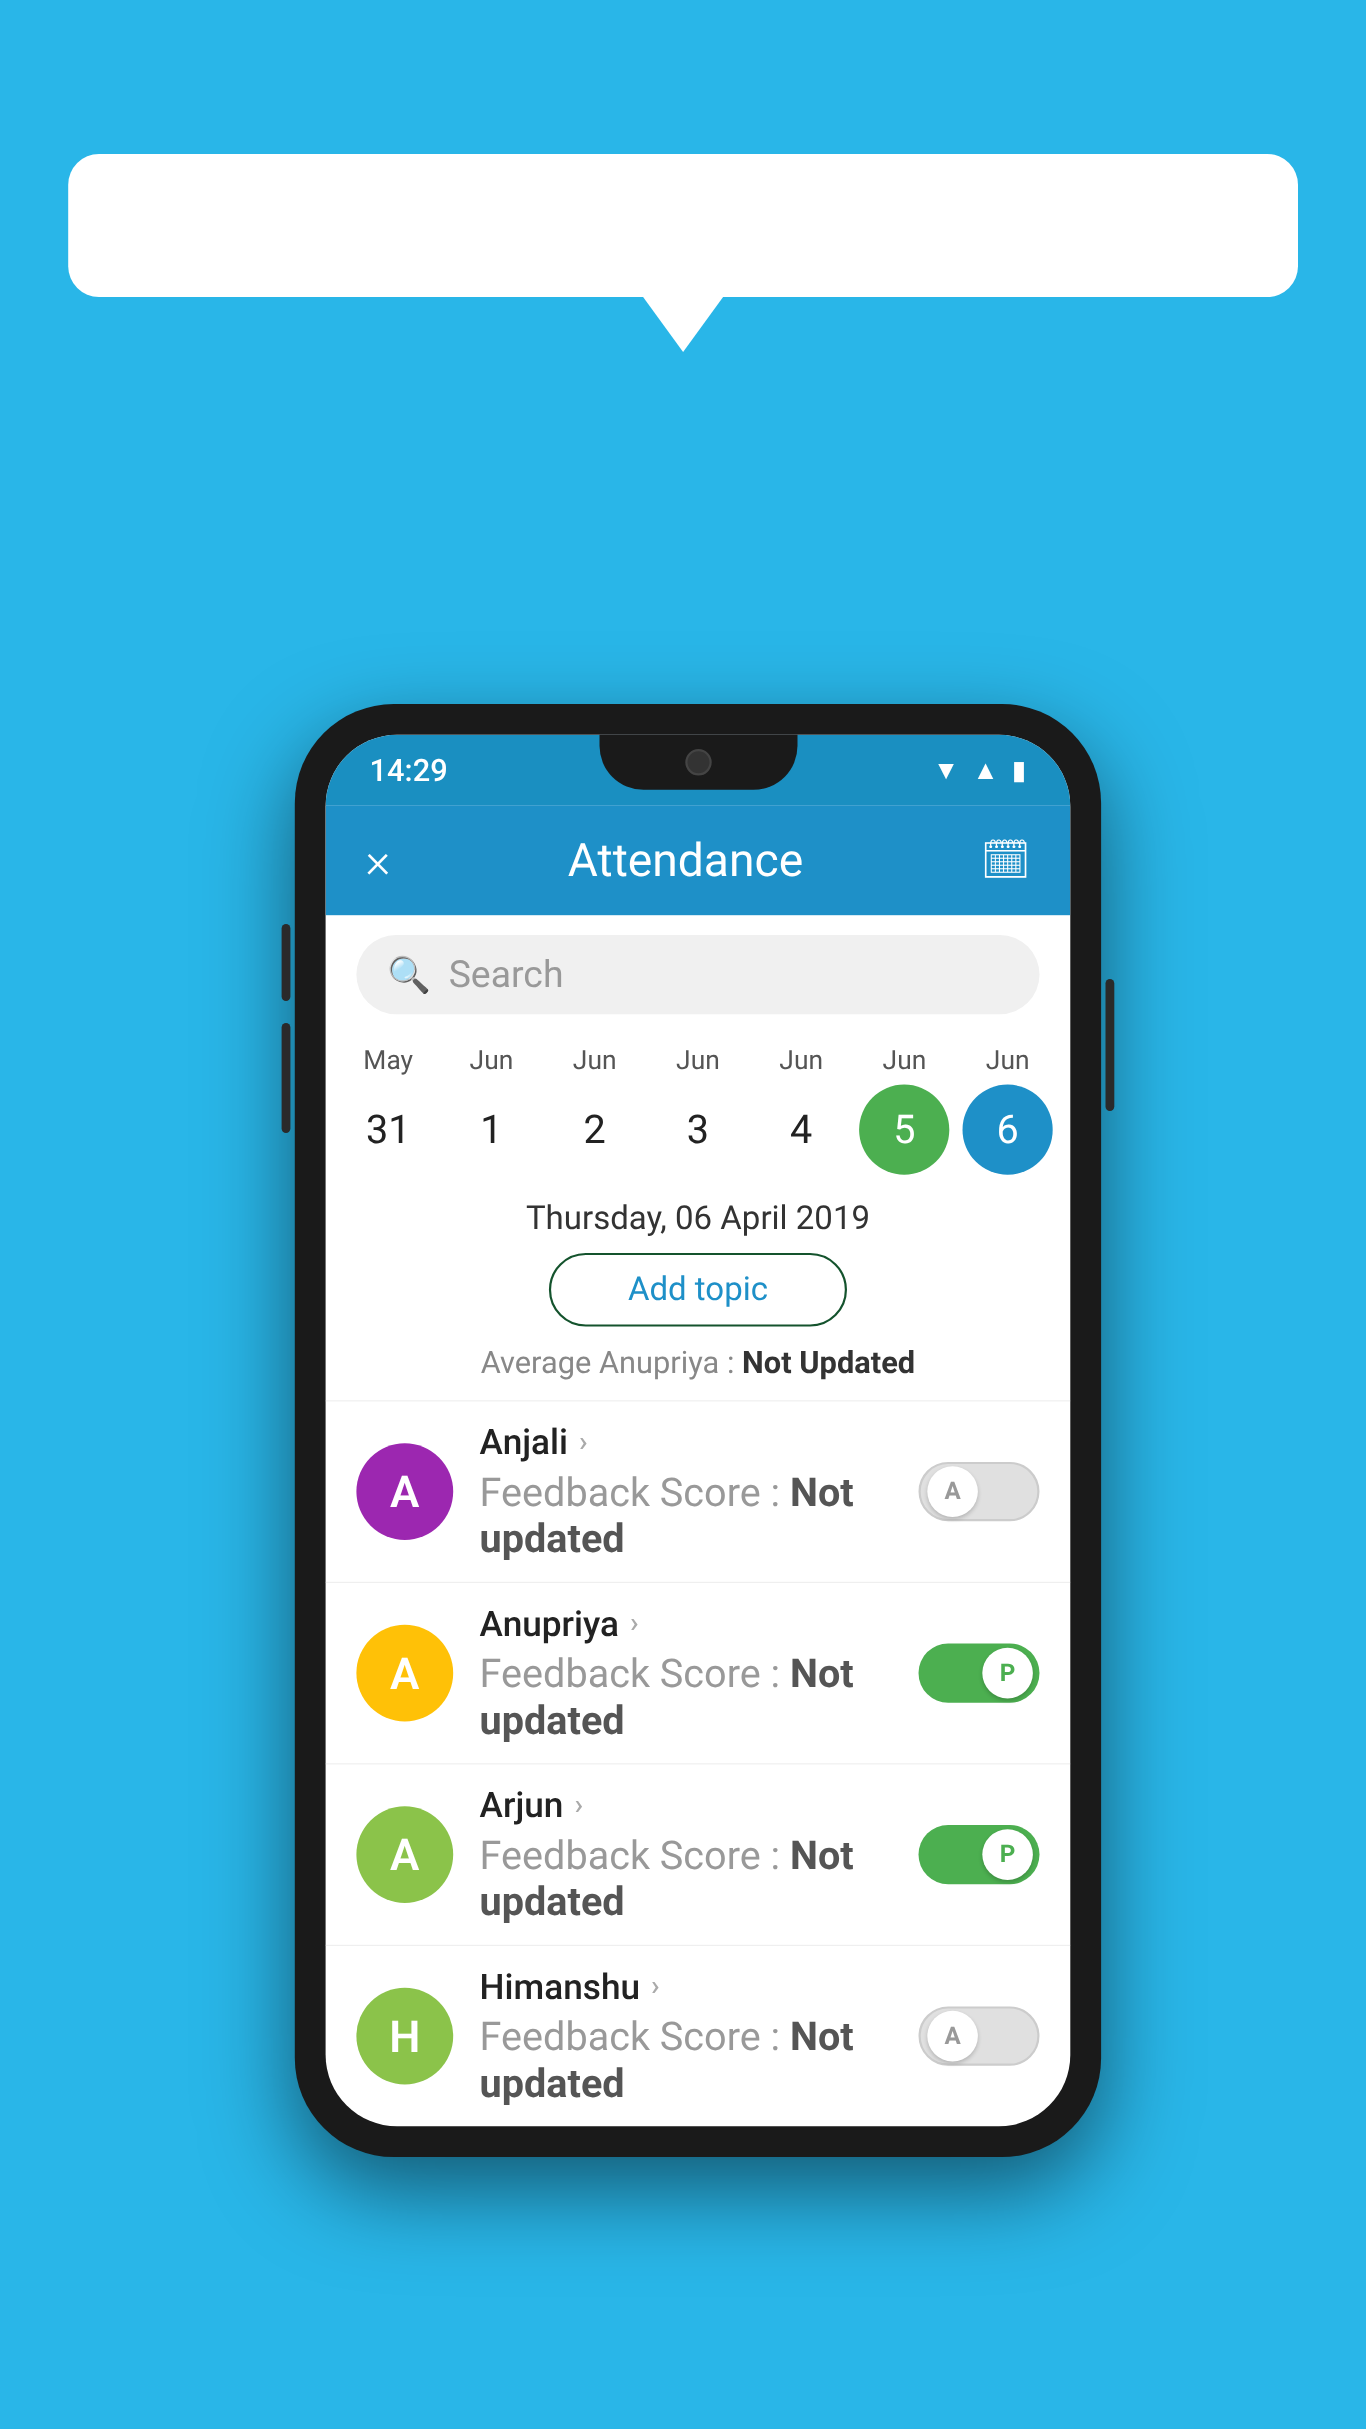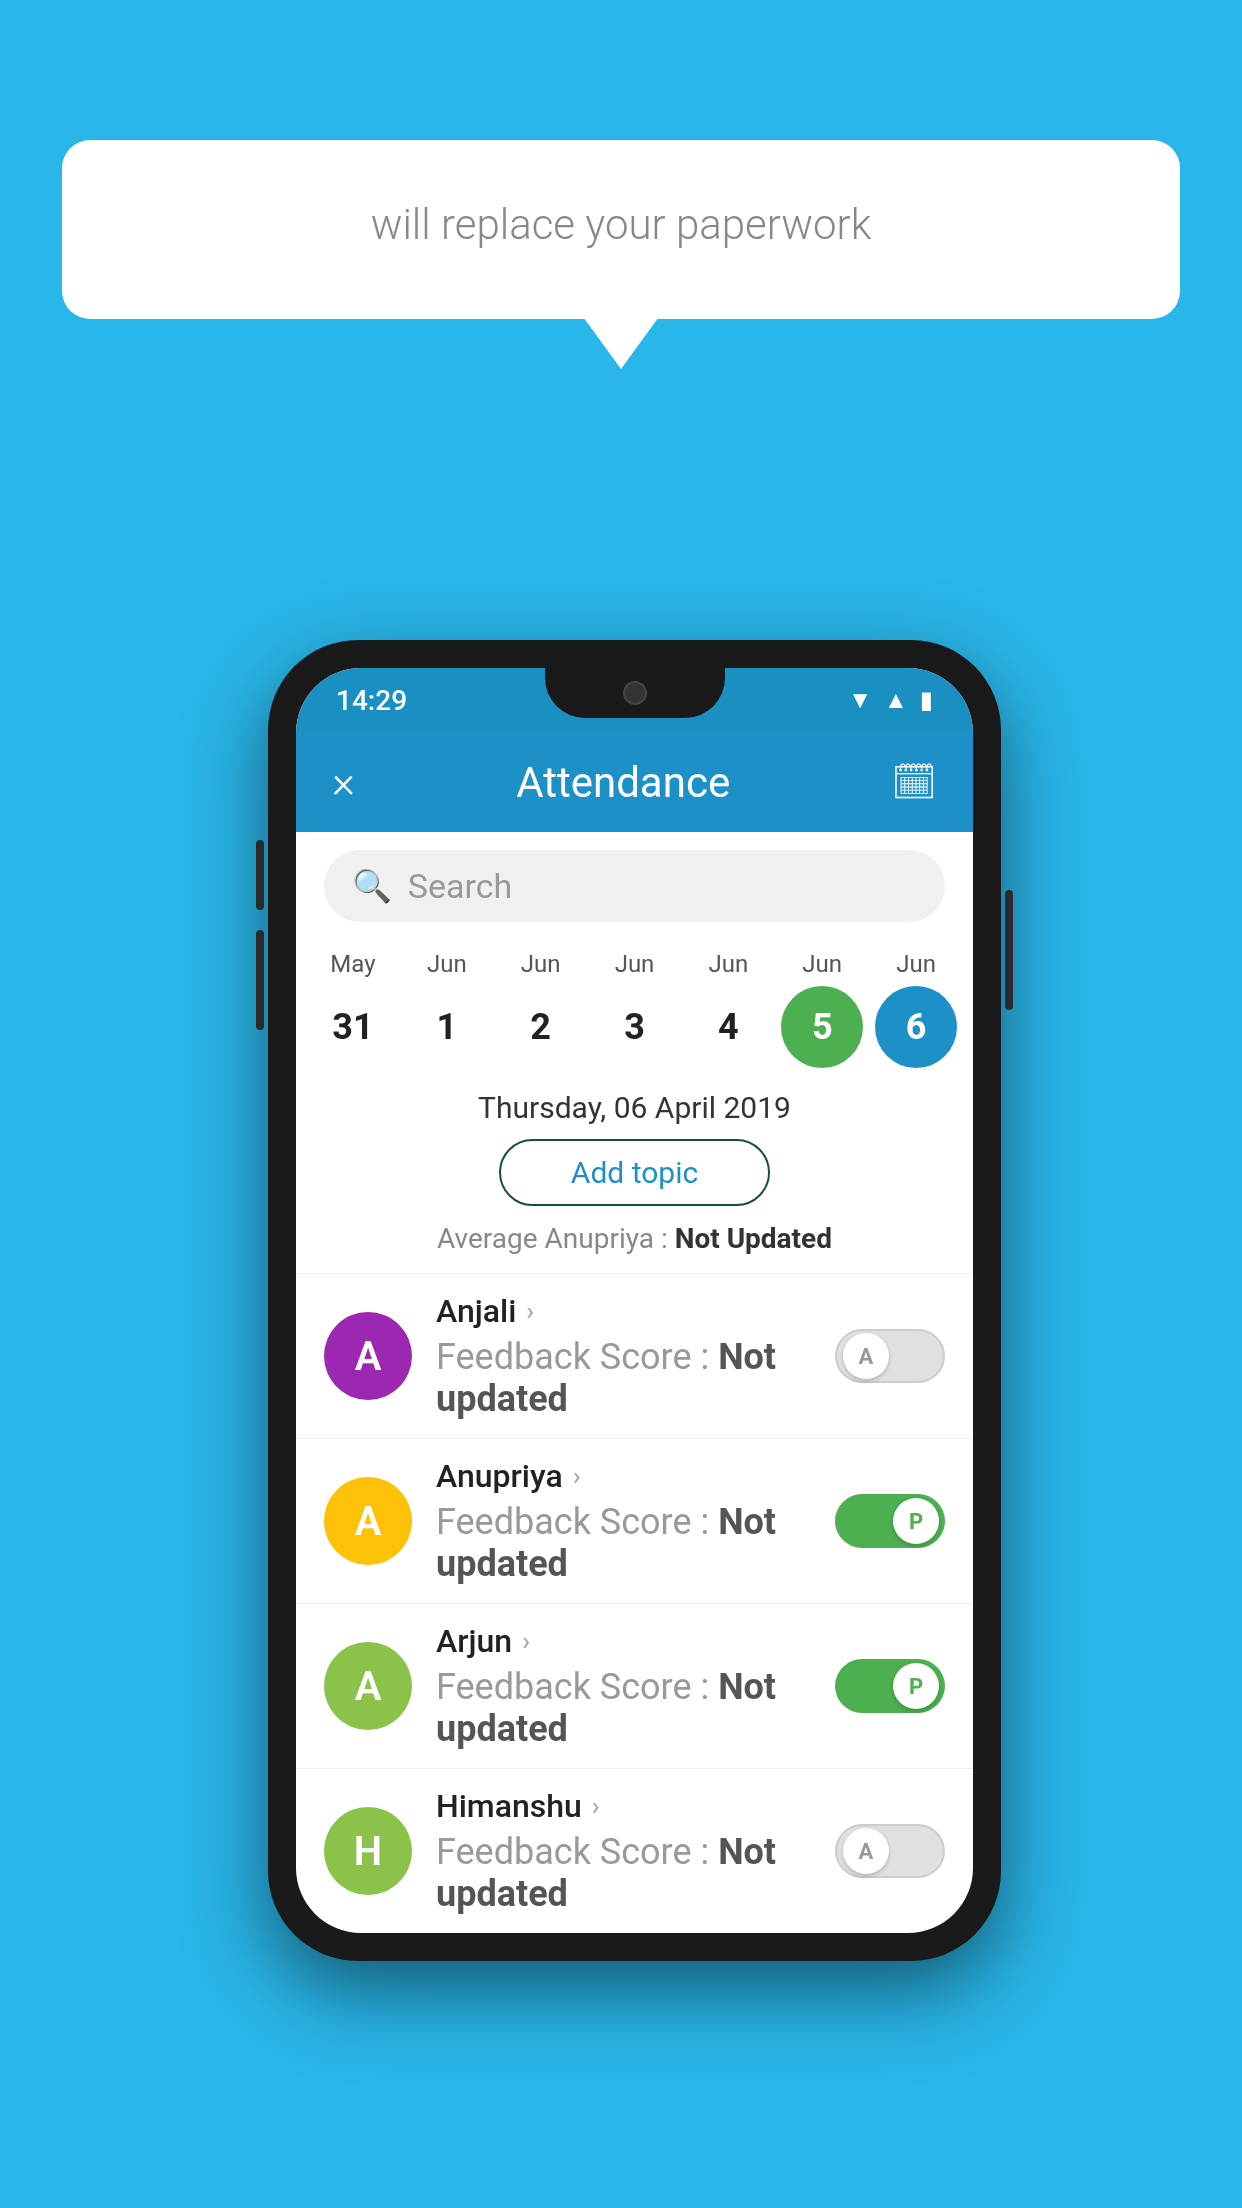--- a/index.html
+++ b/index.html
@@ -200,21 +200,21 @@
     }
 
     .cal-date {
       width: 82px;
       height: 82px;
       display: flex;
       align-items: center;
       justify-content: center;
       border-radius: 50%;
       font-size: 36px;
-      font-weight: 700;
+      font-weight: 400;
       color: #222;
     }
 
     .cal-date.today-green {
       background: #4caf50;
       color: white;
     }
 
     .cal-date.today-blue {
       background: #1e90c8;
@@ -376,21 +376,20 @@
       right: -12px;
       width: 8px;
       height: 120px;
     }
   </style>
 </head>
 <body>
 
 <div class="speech-bubble-container">
   <div class="speech-bubble">
-    <div class="bubble-subtitle">will replace your paperwork</div>
   </div>
 </div>
 
 <div class="phone-container">
   <div class="phone-frame">
 
     <div class="phone-side-btn vol-up"></div>
     <div class="phone-side-btn vol-down"></div>
     <div class="phone-side-btn power-btn"></div>
 

